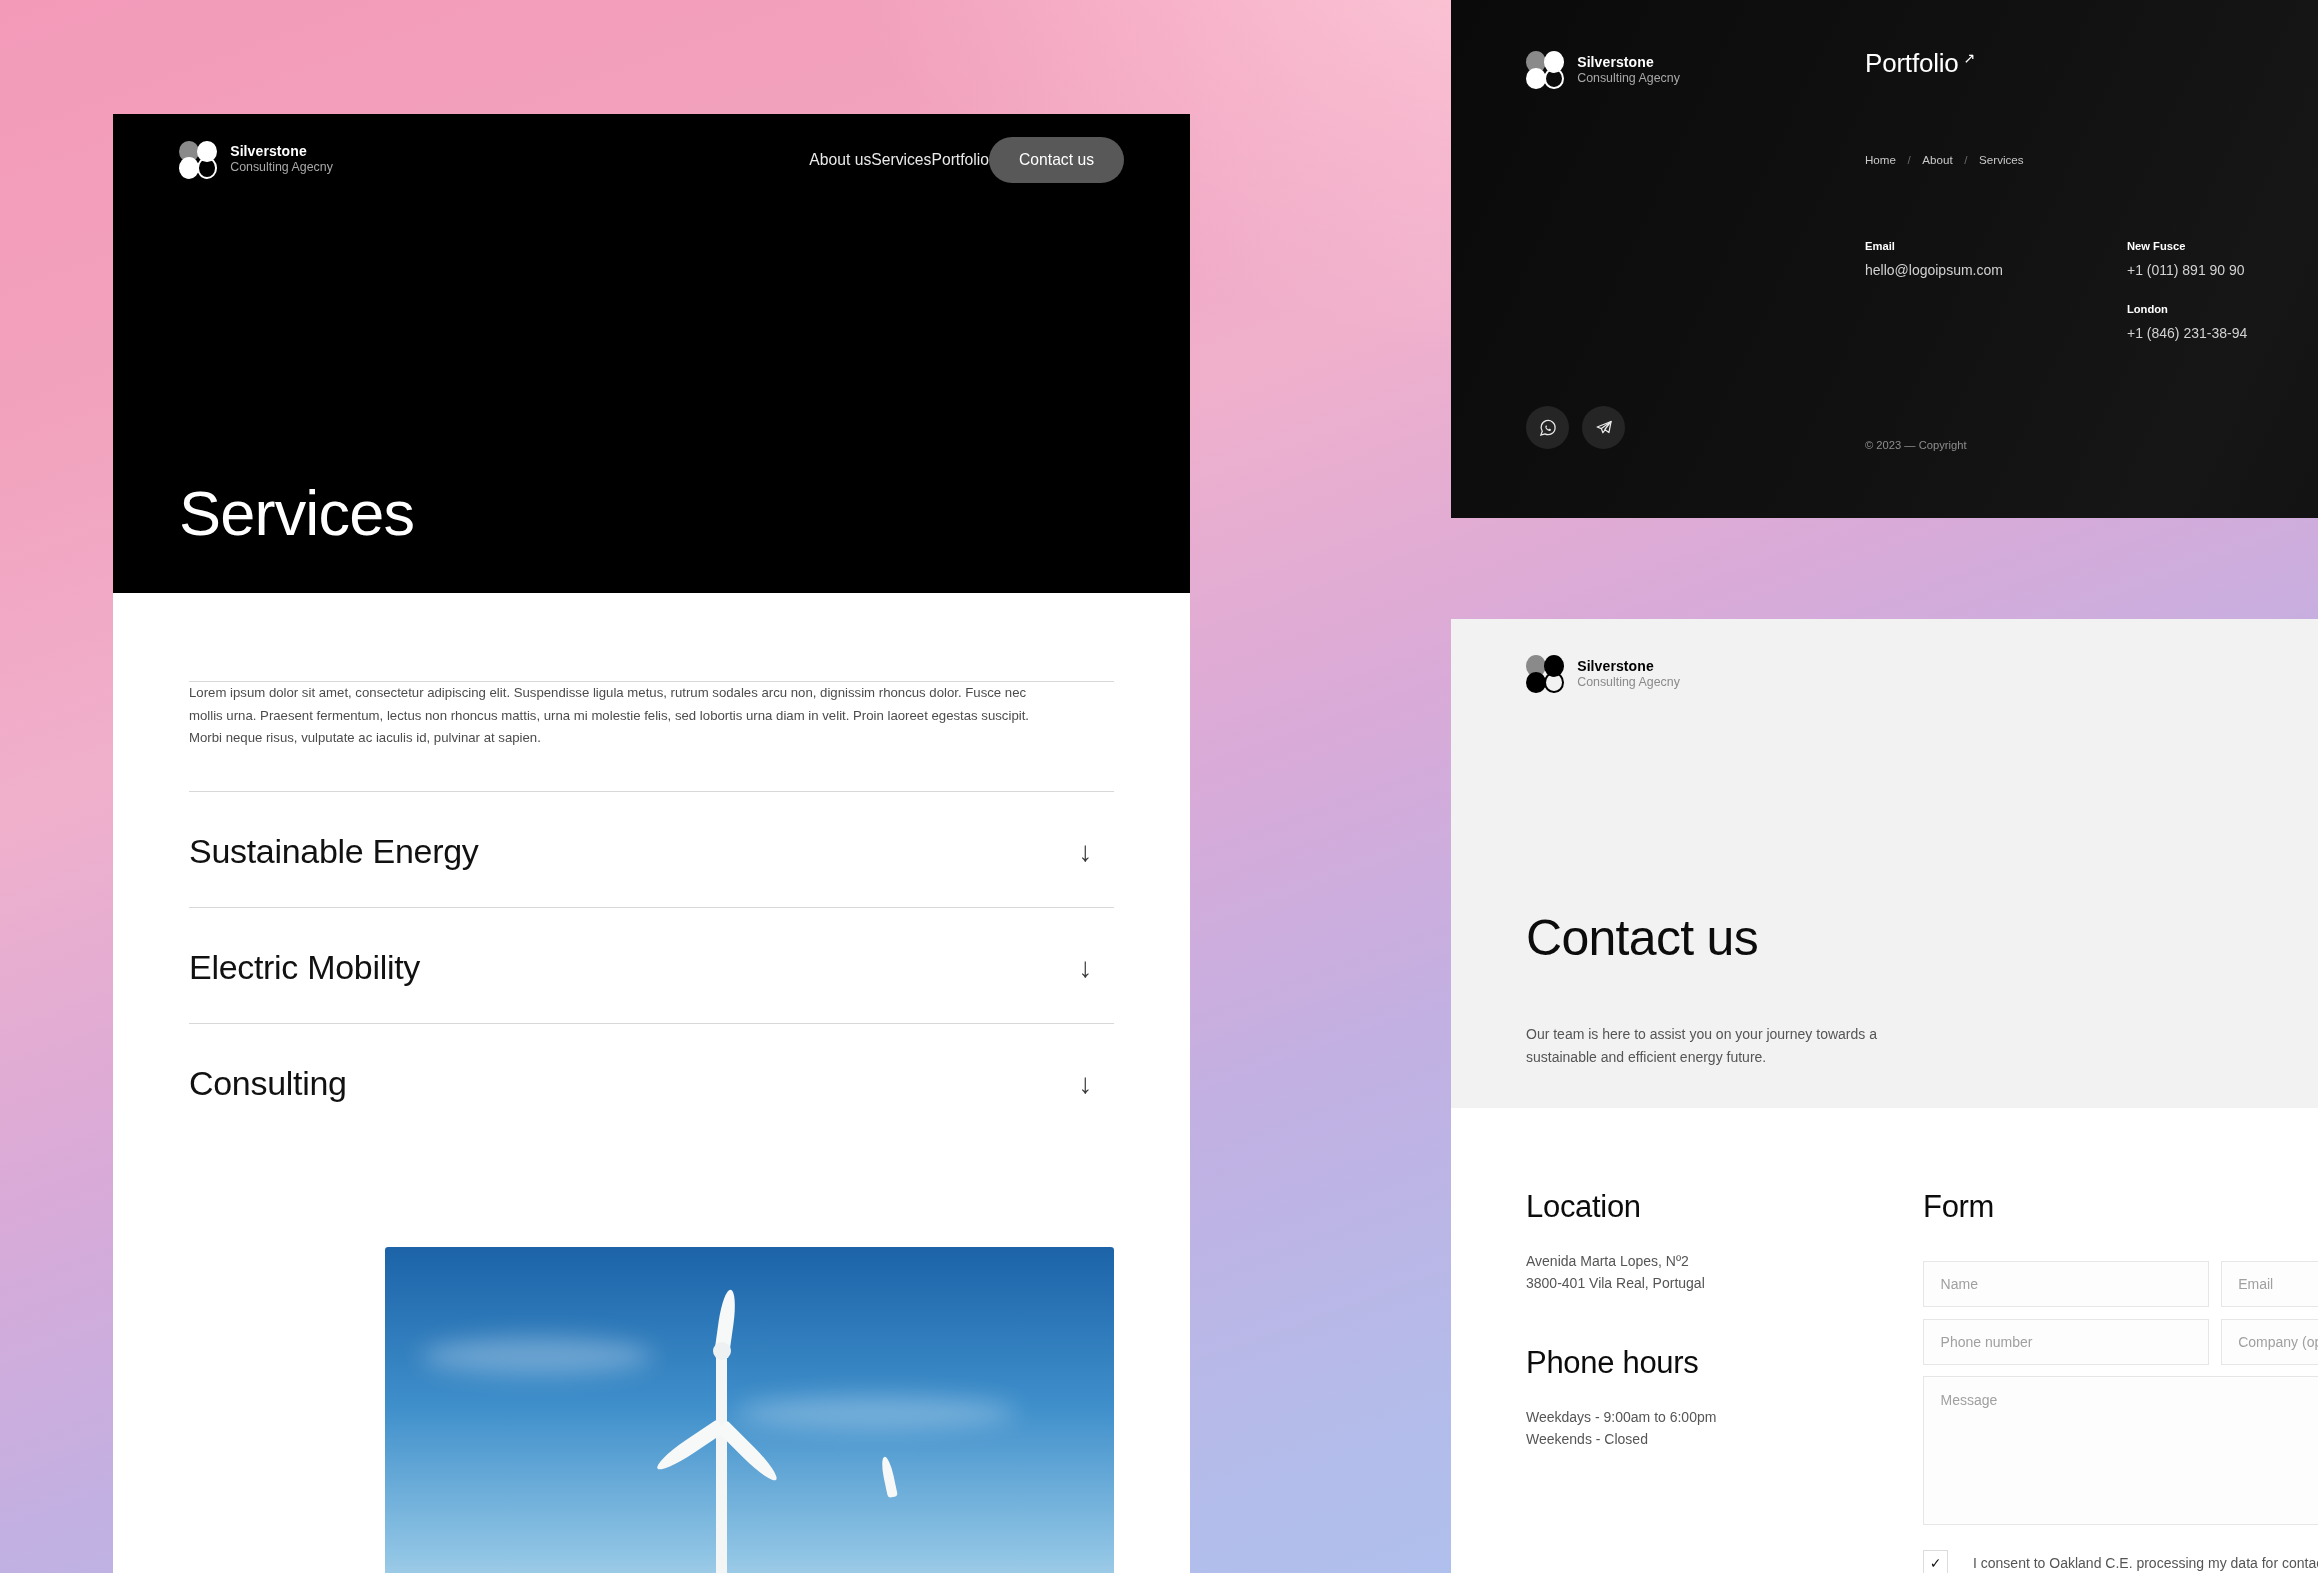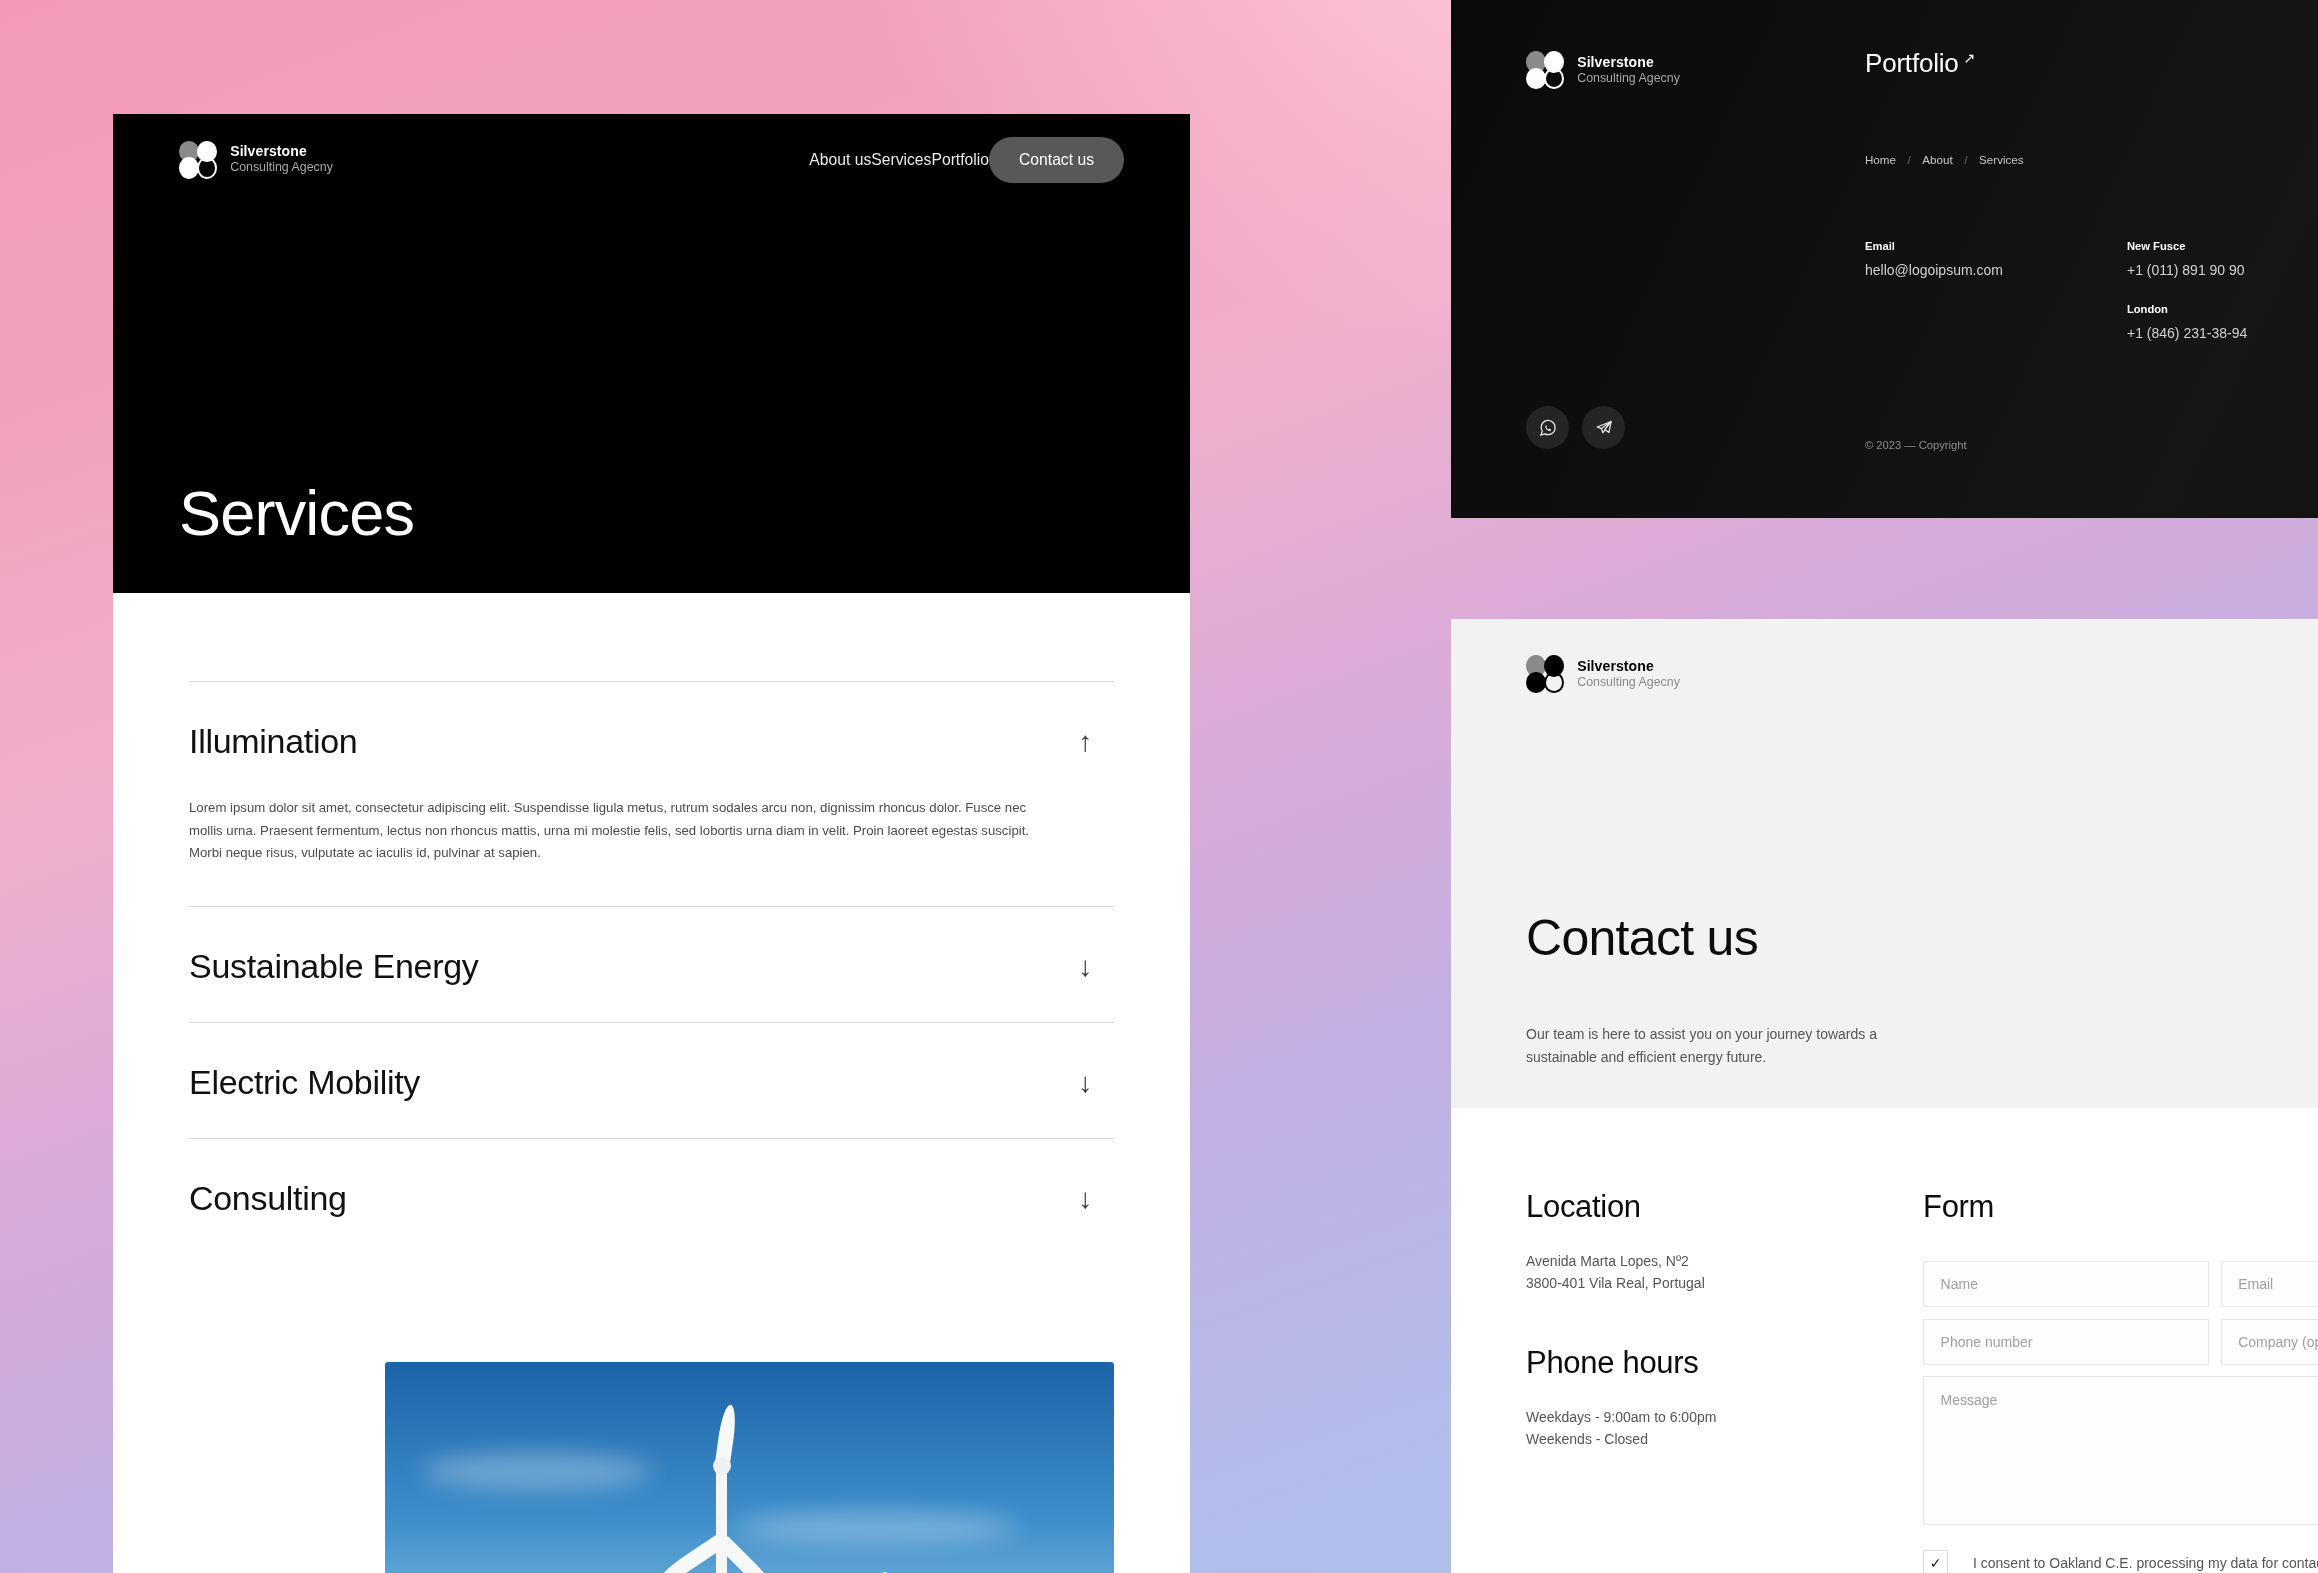--- a/index.html
+++ b/index.html
@@ -162,24 +162,20 @@
           <button class="nav-cta">Contact us</button>
         </nav>
       </div>
       <div class="hero-body">
         <div class="hero-title">Services</div>
       </div>
     </div>
 
     <div class="acc-wrap">
       <div class="acc-item">
-        <div class="acc-head">
-          <div class="acc-title">Illumination</div>
-          <div class="acc-arrow">↑</div>
-        </div>
         <div class="acc-body">Lorem ipsum dolor sit amet, consectetur adipiscing elit. Suspendisse ligula metus, rutrum sodales arcu non, dignissim rhoncus dolor. Fusce nec mollis urna. Praesent fermentum, lectus non rhoncus mattis, urna mi molestie felis, sed lobortis urna diam in velit. Proin laoreet egestas suscipit. Morbi neque risus, vulputate ac iaculis id, pulvinar at sapien.</div>
       </div>
       <div class="acc-item">
         <div class="acc-head">
           <div class="acc-title">Sustainable Energy</div>
           <div class="acc-arrow">↓</div>
         </div>
       </div>
       <div class="acc-item">
         <div class="acc-head">

